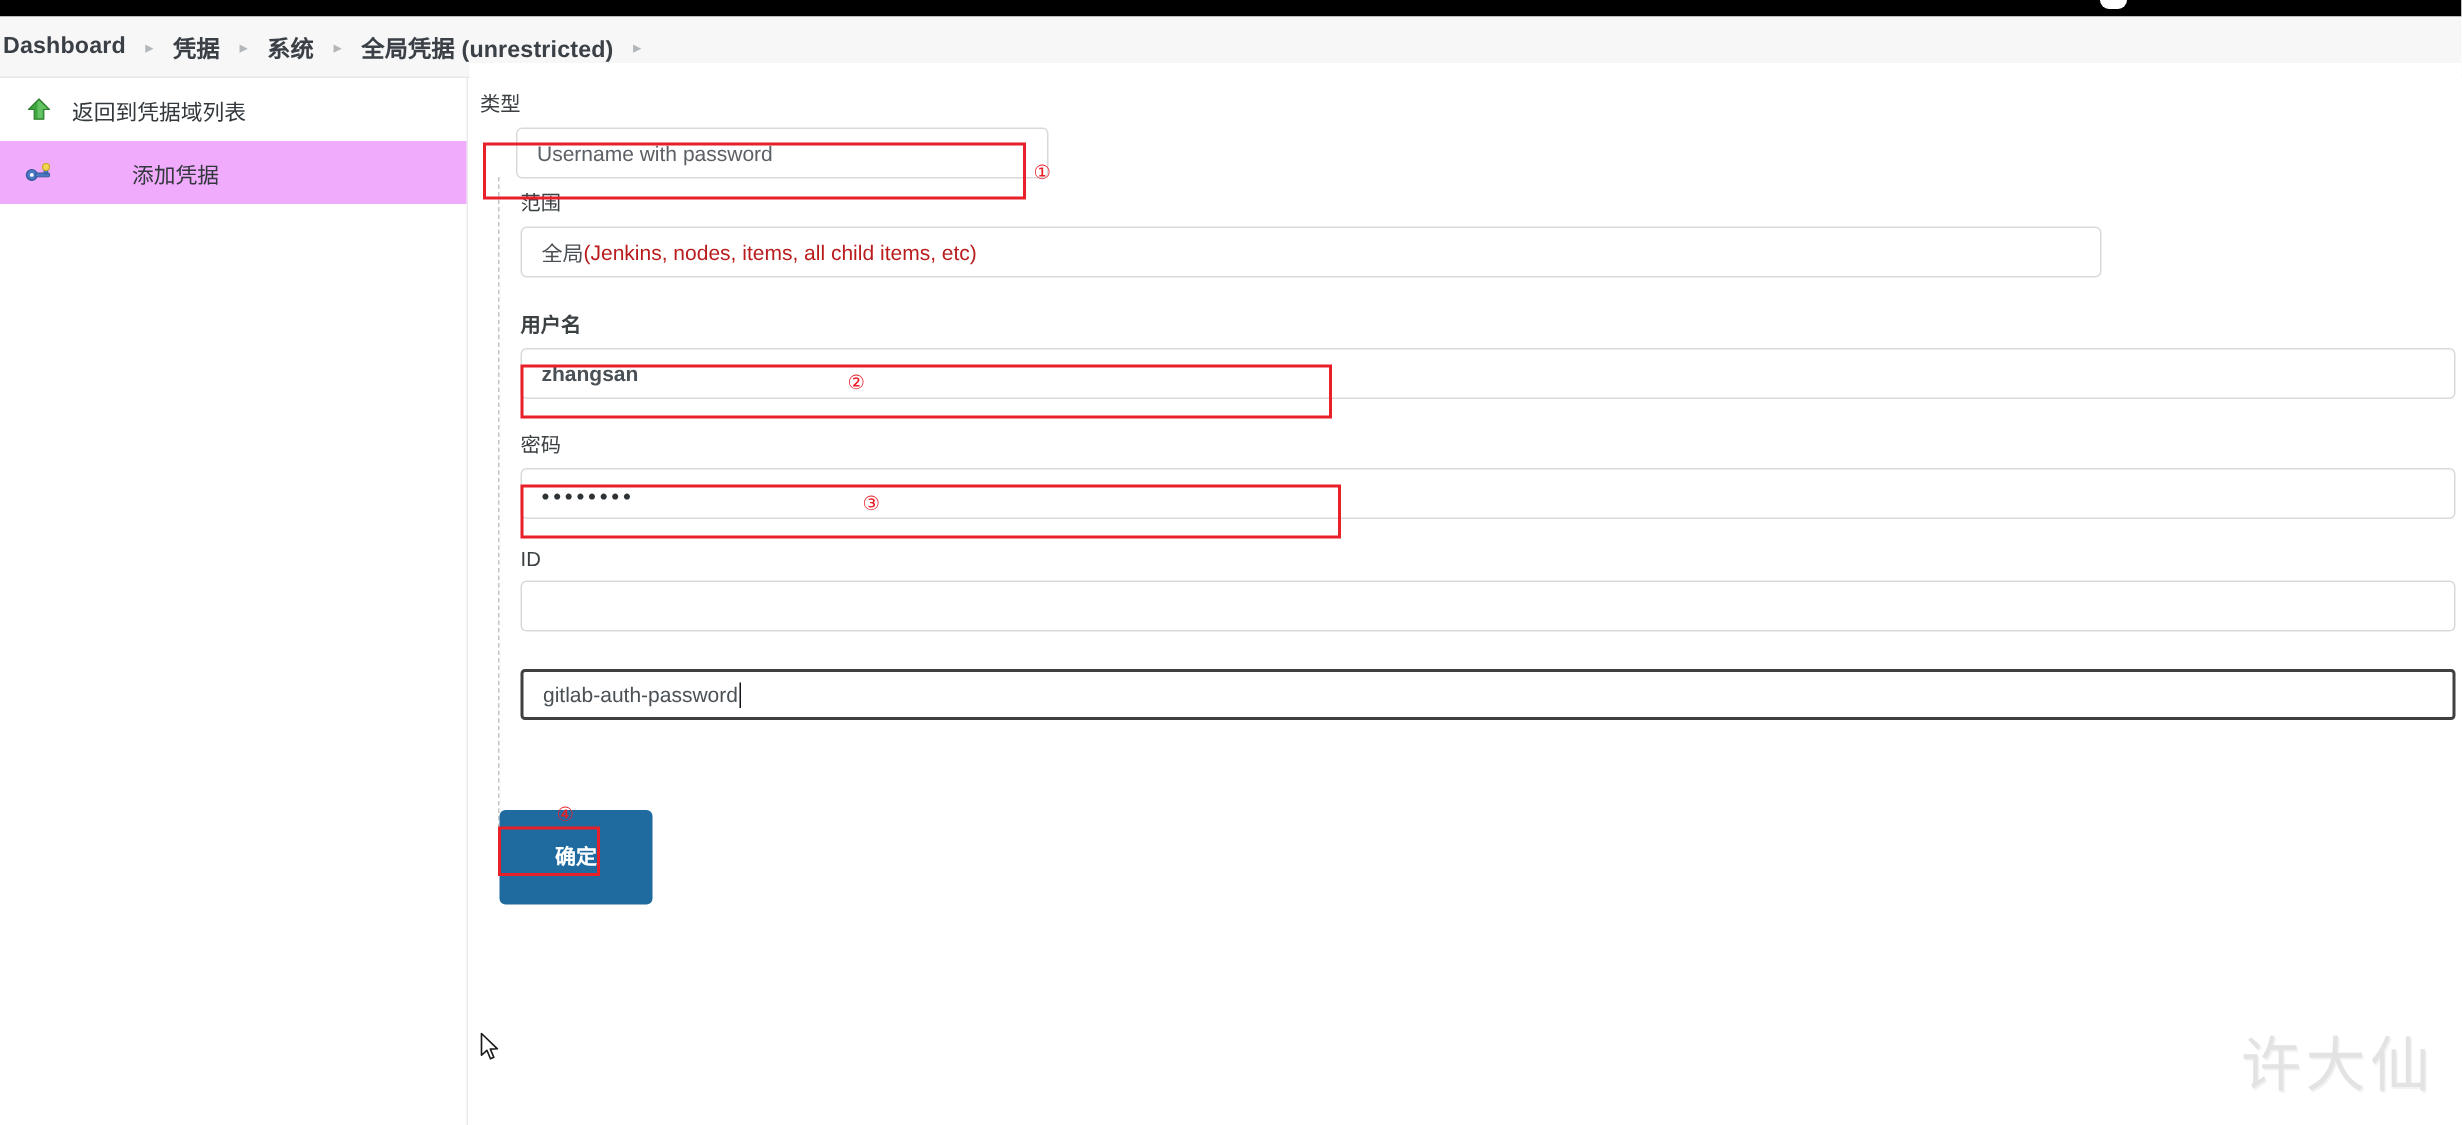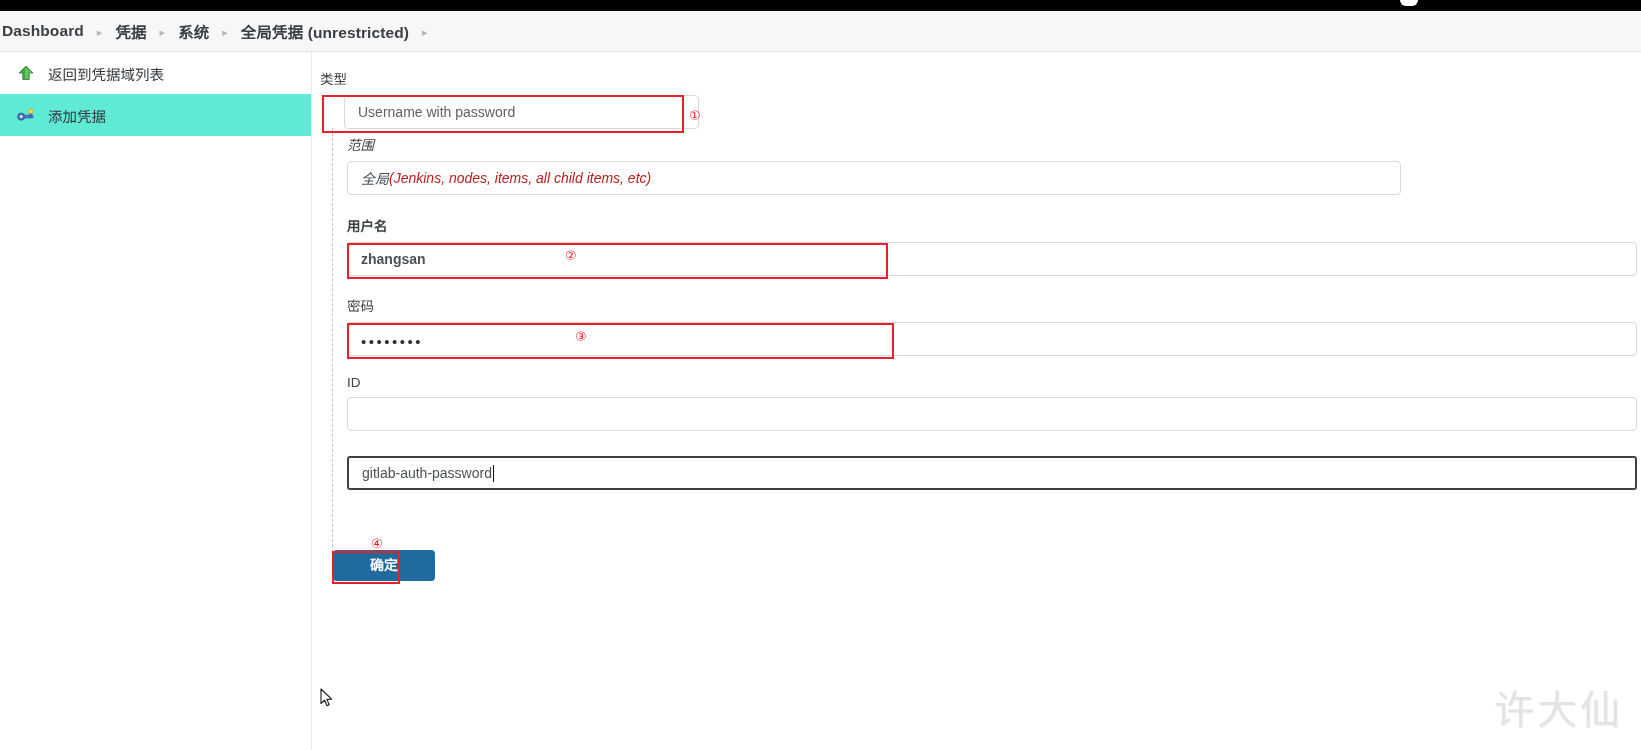--- a/index.html
+++ b/index.html
@@ -76,34 +76,35 @@
   .side-item {
     height: 42px;
     display: flex;
     align-items: center;
     padding-left: 16px;
     box-sizing: border-box;
     font-size: 14.5px;
     color: #33383c;
   }
   .side-item.selected {
-    background: #5eead4;
+    background: #f0abfc;
+    gap: 40px;
   }
   .side-item-label { margin-left: 12px; white-space: nowrap; }
   .side-icon {
     width: 20px;
     height: 20px;
     position: relative;
     flex: 0 0 20px;
   }
 
   
   .form-area {
     position: absolute;
-    top: 52px;
+    top: 42px;
     left: 313px;
     width: 1328px;
     height: 698px;
     background: #ffffff;
   }
   .field-block { position: absolute; }
   .field-label {
     font-size: 13.5px;
     color: #3b4043;
     margin-bottom: 7px;
@@ -159,21 +160,21 @@
 
   
   .submit-wrap { position: absolute; left: 20px; top: 498px; }
   .submit-btn {
     background: #1f6ba0;
     color: #ffffff;
     font-size: 14px;
     font-weight: bold;
     border: none;
     border-radius: 4px;
-    padding: 0 20px;
+    padding: 16px 20px;
     height: 31px;
     line-height: 31px;
     text-align: center;
     min-width: 62px;
     cursor: pointer;
   }
 
   
   .anno-box {
     position: absolute;
@@ -260,21 +261,21 @@
 
 <div class="form-area">
 
   <div class="dash-guide" style="top:76px; height:444px;"></div>
 
   <div class="field-block" style="left:7px; top:16px; width:1310px;">
     <div class="field-label">类型</div>
     <div class="jenkins-input placeholderish" style="width:355px;">Username with password</div>
   </div>
 
-  <div class="field-block" style="left:34px; top:82px; width:1290px;font-style:italic;">
+  <div class="field-block" style="left:34px; top:82px; width:1290px;">
     <div class="field-label">范围</div>
     <div class="jenkins-input" style="width:1054px;">
       <span>全局</span>
         <span class="scope-sub"> (Jenkins, nodes, items, all child items, etc)</span>
     </div>
   </div>
 
   <div class="field-block" style="left:34px; top:163px; width:1290px;font-weight:bold;">
     <div class="field-label">用户名</div>
     <div class="jenkins-input" style="width:1290px;">zhangsan</div>

